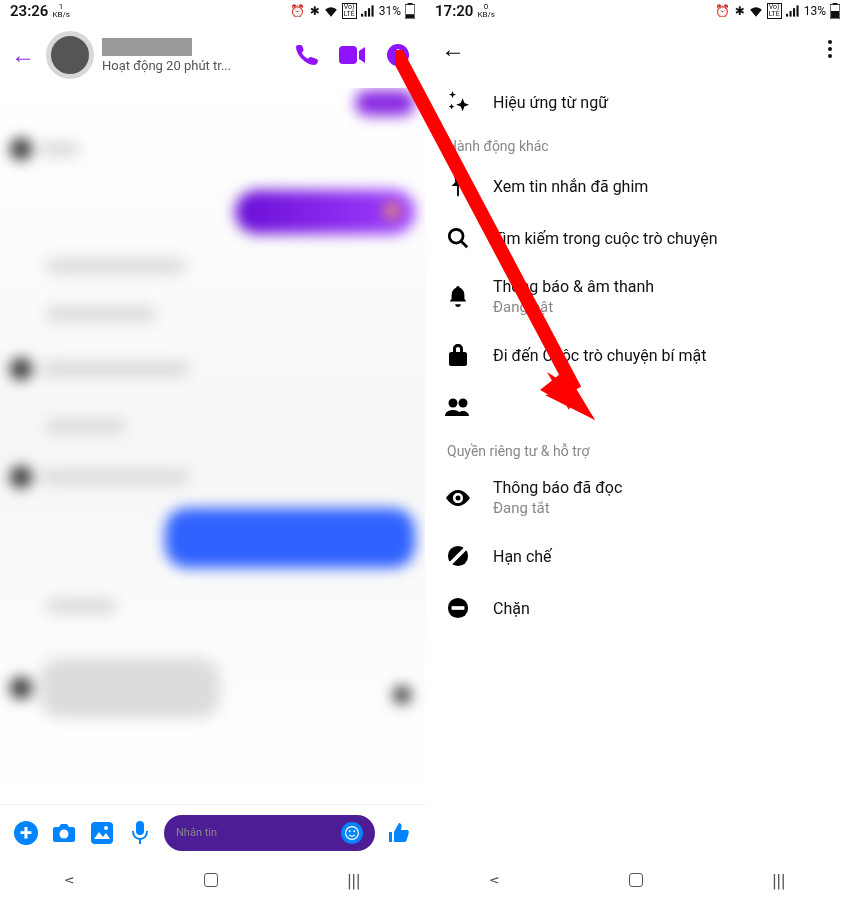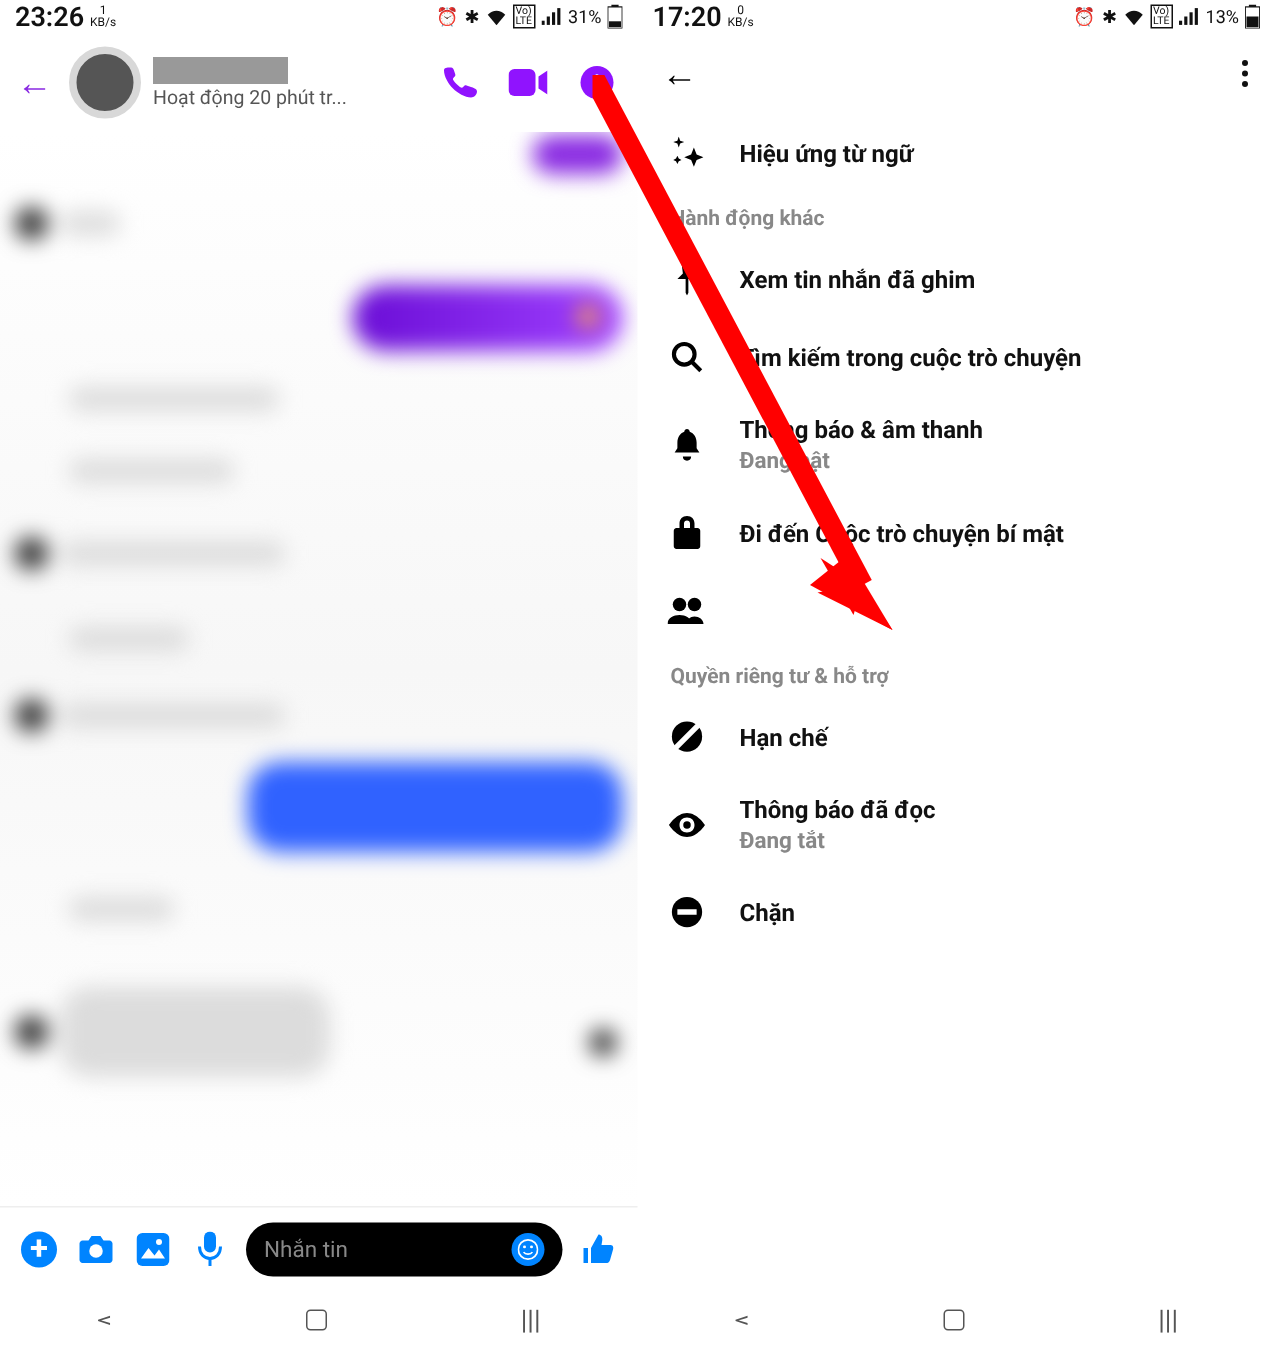--- a/index.html
+++ b/index.html
@@ -17,21 +17,21 @@
   .right { }
 
   
   .status-bar {
     height: 22px;
     display:flex; align-items:center; justify-content:space-between;
     font-size:11px; padding:0 10px; color:#111;
   }
   .status-left { display:flex; align-items:center; gap:4px;}
   .status-right { display:flex; align-items:center; gap:4px;}
-  .sb-time { font-weight:600; font-size:18px;}
+  .sb-time { font-weight:600; font-size:15px;}
   .sb-speed { font-size:8px; line-height:8px; text-align:center;}
   .sb-ico { font-size:12px; }
 
   
   .chat-header {
     height: 66px; display:flex; align-items:center; padding: 0 8px; gap:8px;
   }
   .back-btn { width:30px; height:30px; display:flex; align-items:center; justify-content:center; color:#8a2be2; font-size:24px; font-weight:bold;}
   .avatar { width:48px; height:48px; border-radius:50%; background:#555; border:5px solid #d8d8d8; }
   .name-block { flex:1; min-width:0;}
@@ -50,39 +50,39 @@
   .bout1 { top:2px; width:60px; height:26px; background:#8a2be2;}
   .bout2 { top:102px; width:180px; height:44px; background:linear-gradient(90deg,#6a0dd6,#a040ff);}
   .bout2::after{content:''; position:absolute; right:16px; top:14px; width:14px; height:14px; border-radius:50%; background:#ffae3b;}
   .bout3 { top:420px; width:250px; height:60px; background:#3062ff;}
   .tiny-av { position:absolute; right:14px; bottom:100px; width:18px; height:18px; border-radius:50%; background:#333;}
 
   
   .composer { height:56px; display:flex; align-items:center; gap:10px; padding:0 12px; border-top:1px solid #eee;}
   .cmp-ico { width:28px; height:28px; display:flex; align-items:center; justify-content:center; color:#0084ff; font-size:22px;}
   .plus-ico { width:24px; height:24px; border-radius:50%; background:#0084ff; color:#fff; display:flex; align-items:center; justify-content:center; font-weight:700;}
-  .input-pill { flex:1; background:#000000; border-radius:20px; height:36px; display:flex; align-items:center; padding:0 12px; color:#888; font-size:15px; justify-content:space-between;}
+  .input-pill { flex:1; background:#4c1d95; border-radius:20px; height:36px; display:flex; align-items:center; padding:0 12px; color:#888; font-size:11px; justify-content:space-between;}
   .smiley { width:22px; height:22px; border-radius:50%; background:#0084ff; display:flex; align-items:center; justify-content:center;}
   .smiley svg { width:14px; height:14px; fill:#fff;}
   .thumb { color:#0084ff; font-size:22px;}
 
   
   .navbar { height:40px; display:flex; align-items:center; justify-content:space-around; color:#555;}
   .nv { font-size:18px;}
   .nv.sq { width:14px; height:14px; border:1.5px solid #555; border-radius:3px; display:inline-block;}
   .nv.tri { font-size:20px; transform:scaleY(0.7);}
 
   
   .settings-header { height:54px; display:flex; align-items:center; padding:0 10px; justify-content:space-between;}
   .sh-back { width:36px; height:36px; display:flex; align-items:center; justify-content:center; font-size:24px;}
   .sh-more { width:20px; display:flex; flex-direction:column; gap:3px; align-items:center;}
   .sh-more span { width:4px; height:4px; background:#111; border-radius:50%;}
 
   
-  .settings-body { flex:1; overflow:hidden; padding-left:6px;font-weight:bold;}
+  .settings-body { flex:1; overflow:hidden; padding-left:6px;}
   .row { display:flex; align-items:center; padding:13px 16px 13px 14px; gap:22px;}
   .row-ico { width:26px; height:26px; display:flex; align-items:center; justify-content:center; color:#000; }
   .row-text { flex:1;}
   .row-title { font-size:16px; color:#111;}
   .row-sub { font-size:15px; color:#888; margin-top:2px;}
   .section-hdr { font-size:14px; color:#888; padding:10px 16px 6px 16px;}
 
   
   .arrow-overlay { position:absolute; left:395px; top:50px; width:210px; height:370px; pointer-events:none; z-index:50;}
 
@@ -348,42 +348,42 @@
             <circle cx="18" cy="5" r="4.5"></circle>
             <path d="M0 18c0-4 4-6 8-6s8 2 8 6zM13 18c0-3 2-5 5-5s6 2 6 5z"></path>
           </svg>
       </div>
     </div>
 
     <div class="section-hdr">Quyền riêng tư &amp; hỗ trợ</div>
 
     <div class="row">
       <div class="row-ico">
+        <svg width="26" height="16" viewBox="0 0 26 16" fill="#000">
+            <path d="M13 0C6 0 1 8 1 8s5 8 12 8 12-8 12-8S20 0 13 0zm0 13c-3 0-5-2-5-5s2-5 5-5 5 2 5 5-2 5-5 5z"></path>
+            <circle cx="13" cy="8" r="2.5"></circle>
+          </svg>
+      </div>
+      <div class="row-text">
+        <div class="row-title">Thông báo đã đọc</div>
+        <div class="row-sub">Đang tắt</div>
+      </div>
+    </div>
+
+    <div class="row">
+      <div class="row-ico">
         <svg width="22" height="22" viewBox="0 0 24 24" fill="#000">
             <circle cx="12" cy="12" r="11"></circle>
             <rect x="1" y="1" width="22" height="22" fill="none"></rect>
             <line x1="3" y1="21" x2="21" y2="3" stroke="#fff" stroke-width="4"></line>
           </svg>
       </div>
       <div class="row-text">
           <div class="row-title">Hạn chế</div>
         </div>
-    </div>
-
-    <div class="row">
-      <div class="row-ico">
-        <svg width="26" height="16" viewBox="0 0 26 16" fill="#000">
-            <path d="M13 0C6 0 1 8 1 8s5 8 12 8 12-8 12-8S20 0 13 0zm0 13c-3 0-5-2-5-5s2-5 5-5 5 2 5 5-2 5-5 5z"></path>
-            <circle cx="13" cy="8" r="2.5"></circle>
-          </svg>
-      </div>
-      <div class="row-text">
-        <div class="row-title">Thông báo đã đọc</div>
-        <div class="row-sub">Đang tắt</div>
-      </div>
     </div>
 
     <div class="row">
       <div class="row-ico">
         <svg width="22" height="22" viewBox="0 0 24 24" fill="#000">
             <circle cx="12" cy="12" r="11"></circle>
             <rect x="5" y="10" width="14" height="4" fill="#fff"></rect>
           </svg>
       </div>
       <div class="row-text">

